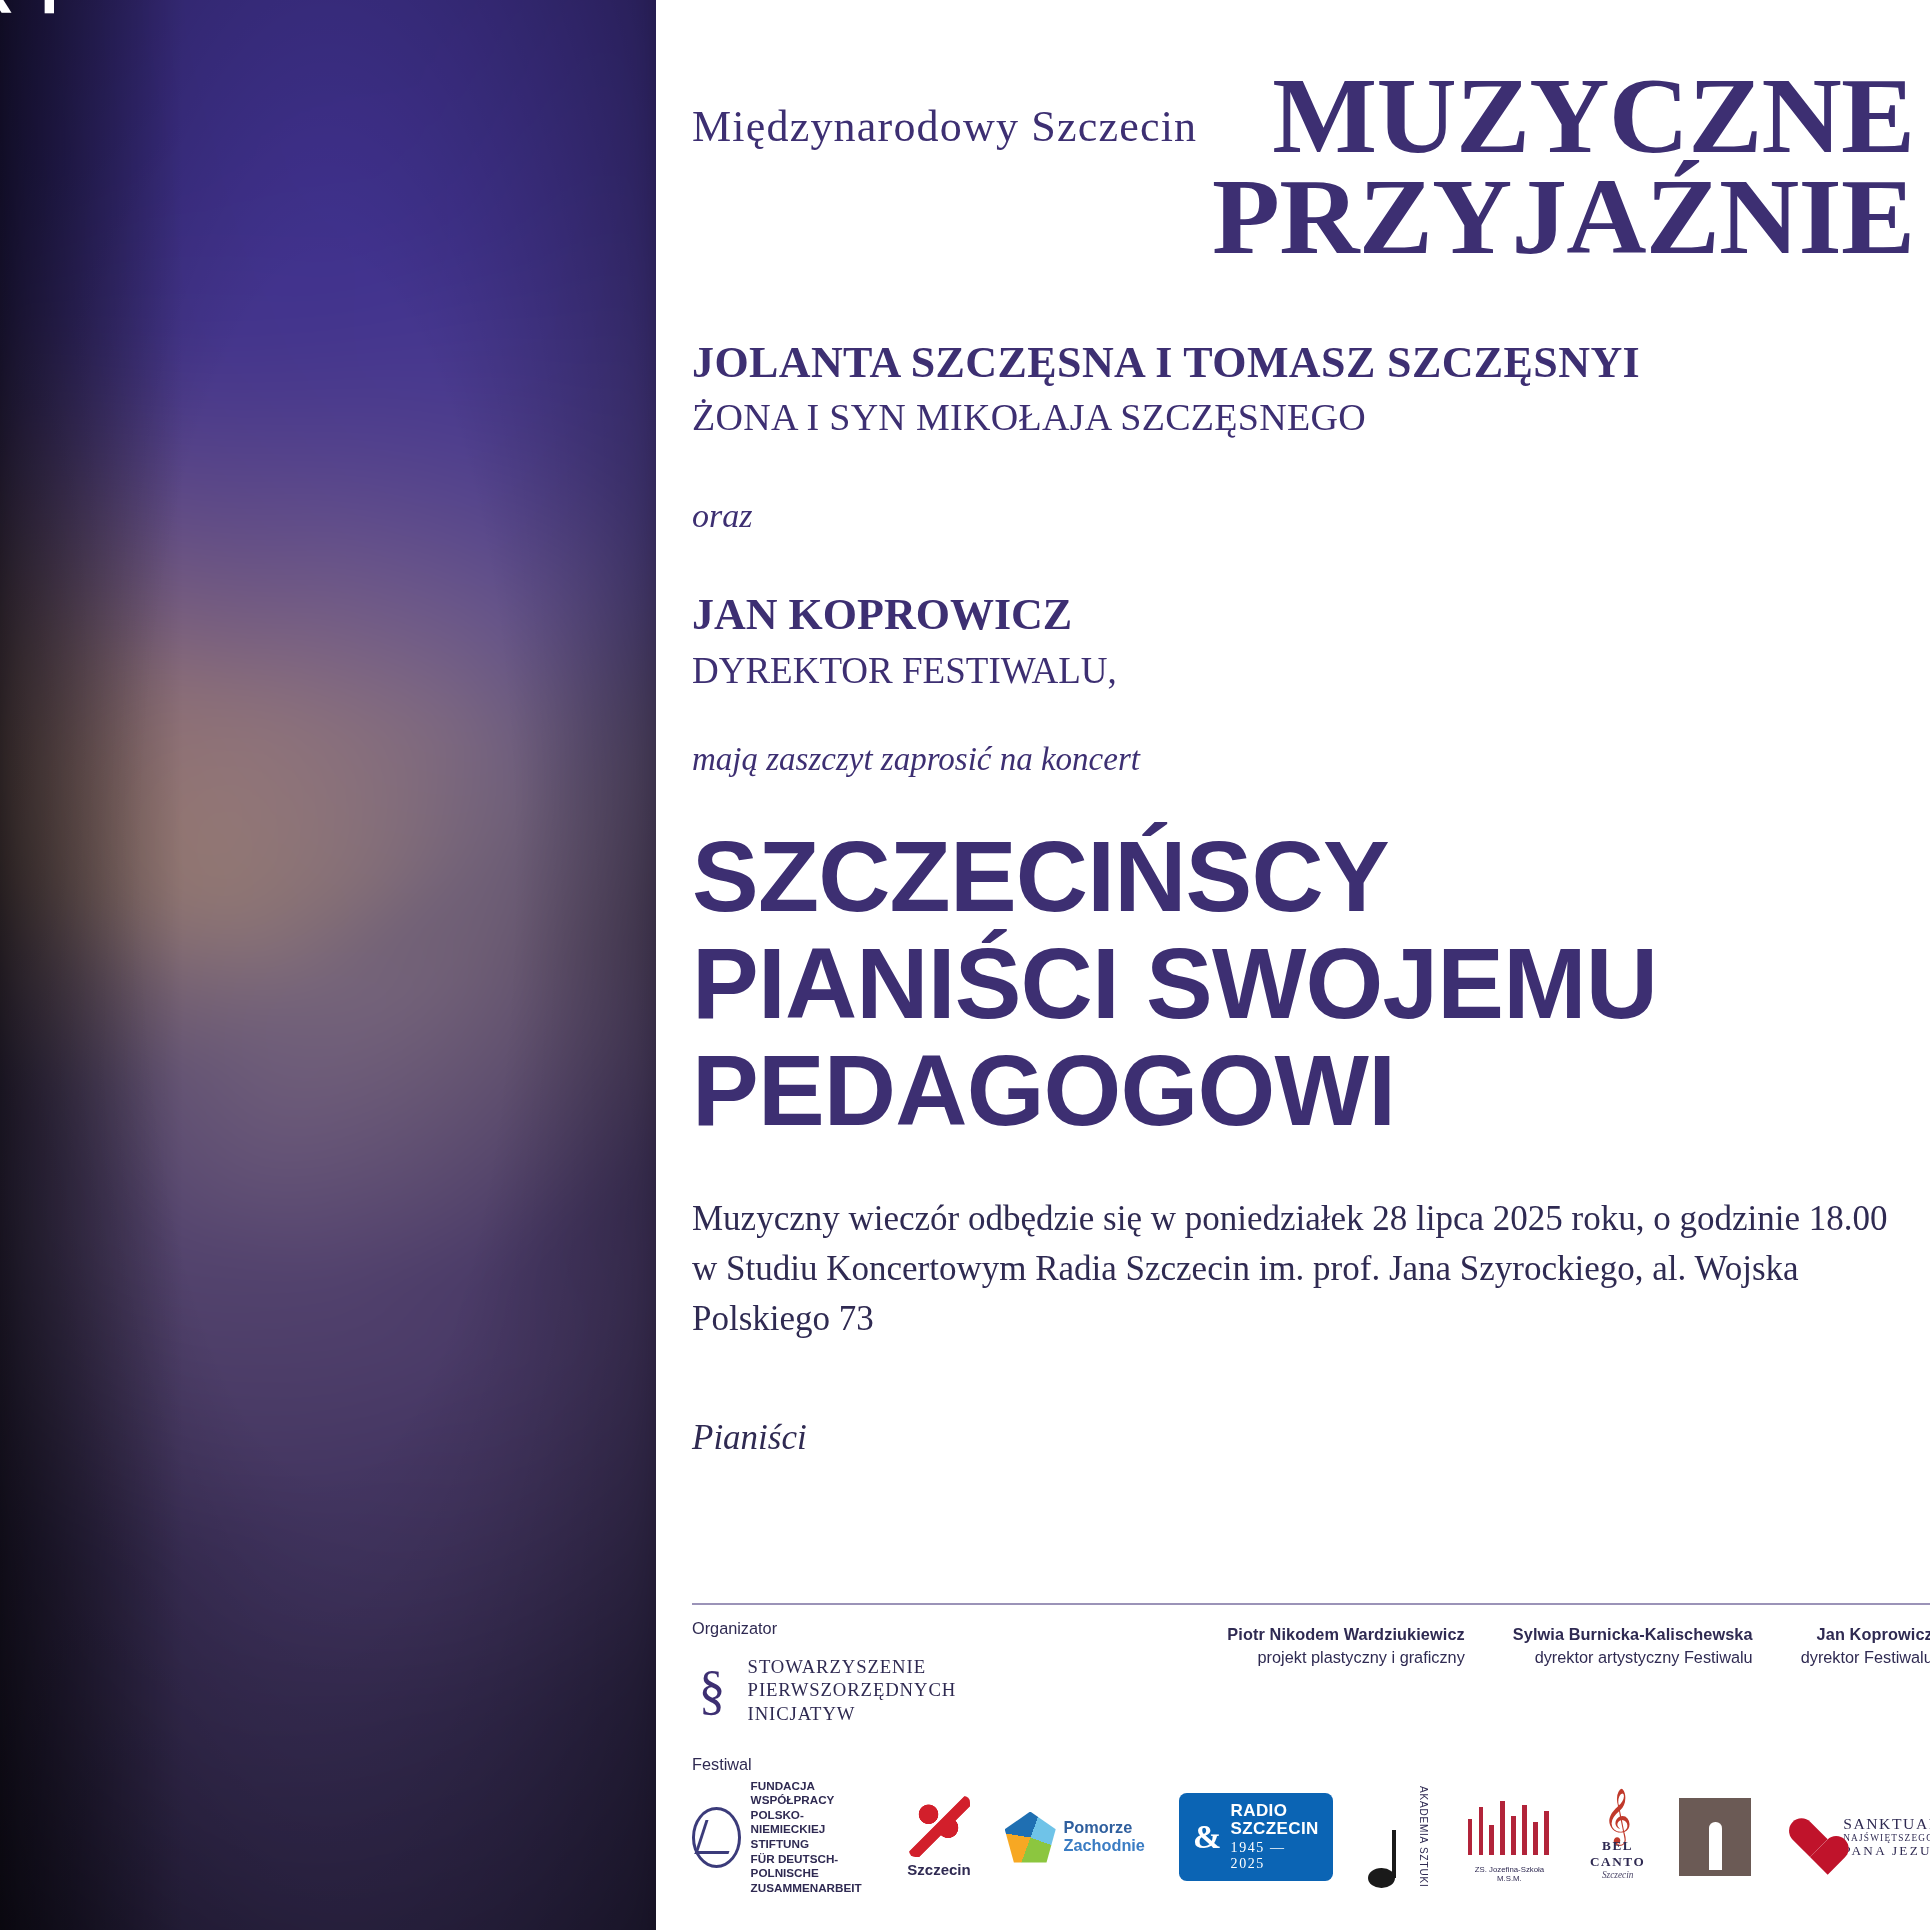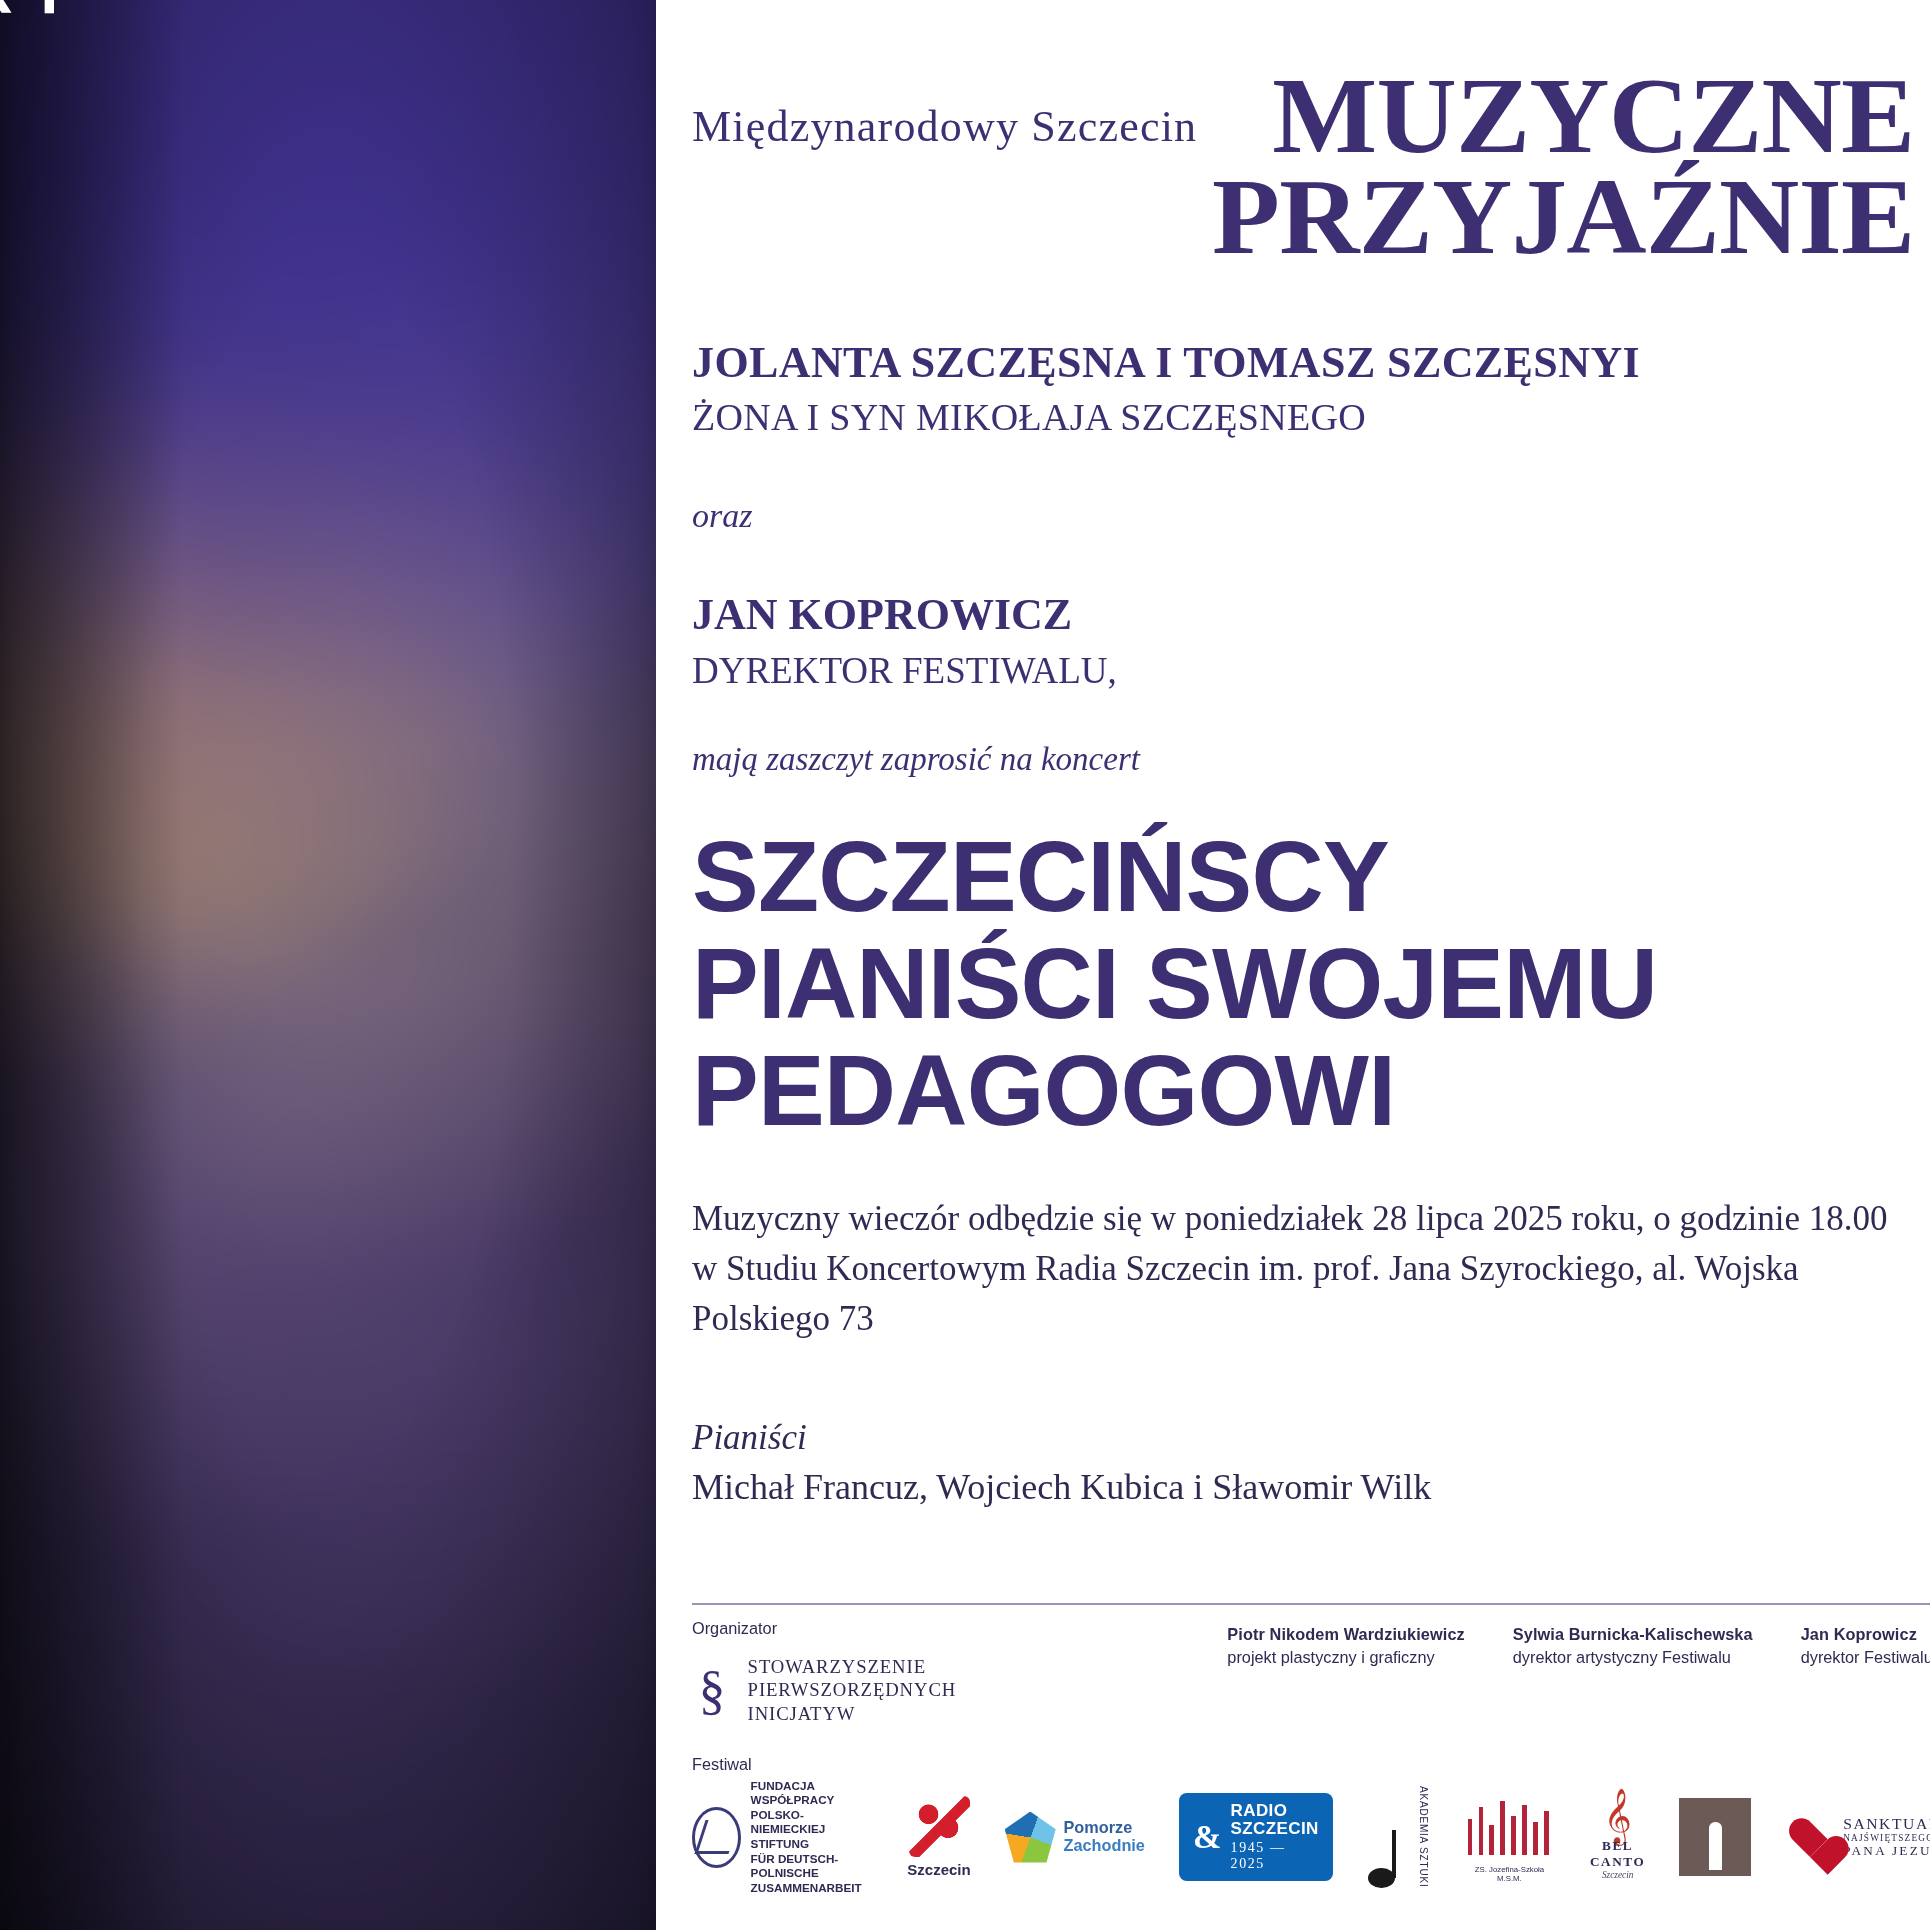--- a/index.html
+++ b/index.html
@@ -211,21 +211,21 @@
     width: 100%;
   }
   .credits-row {
     display: flex;
     justify-content: flex-end;
     gap: 48px;
     margin-top: 20px;
     font-family: "Liberation Sans", sans-serif;
     color: #2f2a52;
   }
-  .credit { text-align: left; }
+  .credit { text-align: right; }
   .credit .cname { font-weight: 700; font-size: 16.3px; letter-spacing: 0.1px; }
   .credit .crole { font-size: 16.3px; margin-top: 3.9px; }
 
   .org-label, .partners-label {
     font-family: "Liberation Sans", sans-serif;
     font-size: 16.3px;
     color: #2f2a52;
   }
   .org-label { margin-top: -48px; }
   .org-row {
@@ -440,21 +440,20 @@
       <div>PIANIŚCI SWOJEMU</div>
       <div>PEDAGOGOWI</div>
     </div>
 
     <div class="details">
       <div>Muzyczny wieczór odbędzie się w poniedziałek 28 lipca 2025 roku, o godzinie 18.00</div>
       <div>w Studiu Koncertowym Radia Szczecin im. prof. Jana Szyrockiego, al. Wojska Polskiego 73</div>
     </div>
 
     <div class="pianists-label">Pianiści</div>
-    <div class="pianists-names">Michał Francuz, Wojciech Kubica i Sławomir Wilk</div>
 
     <div class="footer">
       <div class="footer-rule"></div>
 
       <div class="credits-row">
         <div class="credit">
           <div class="cname">Piotr Nikodem Wardziukiewicz</div>
           <div class="crole">projekt plastyczny i graficzny</div>
         </div>
         <div class="credit">

